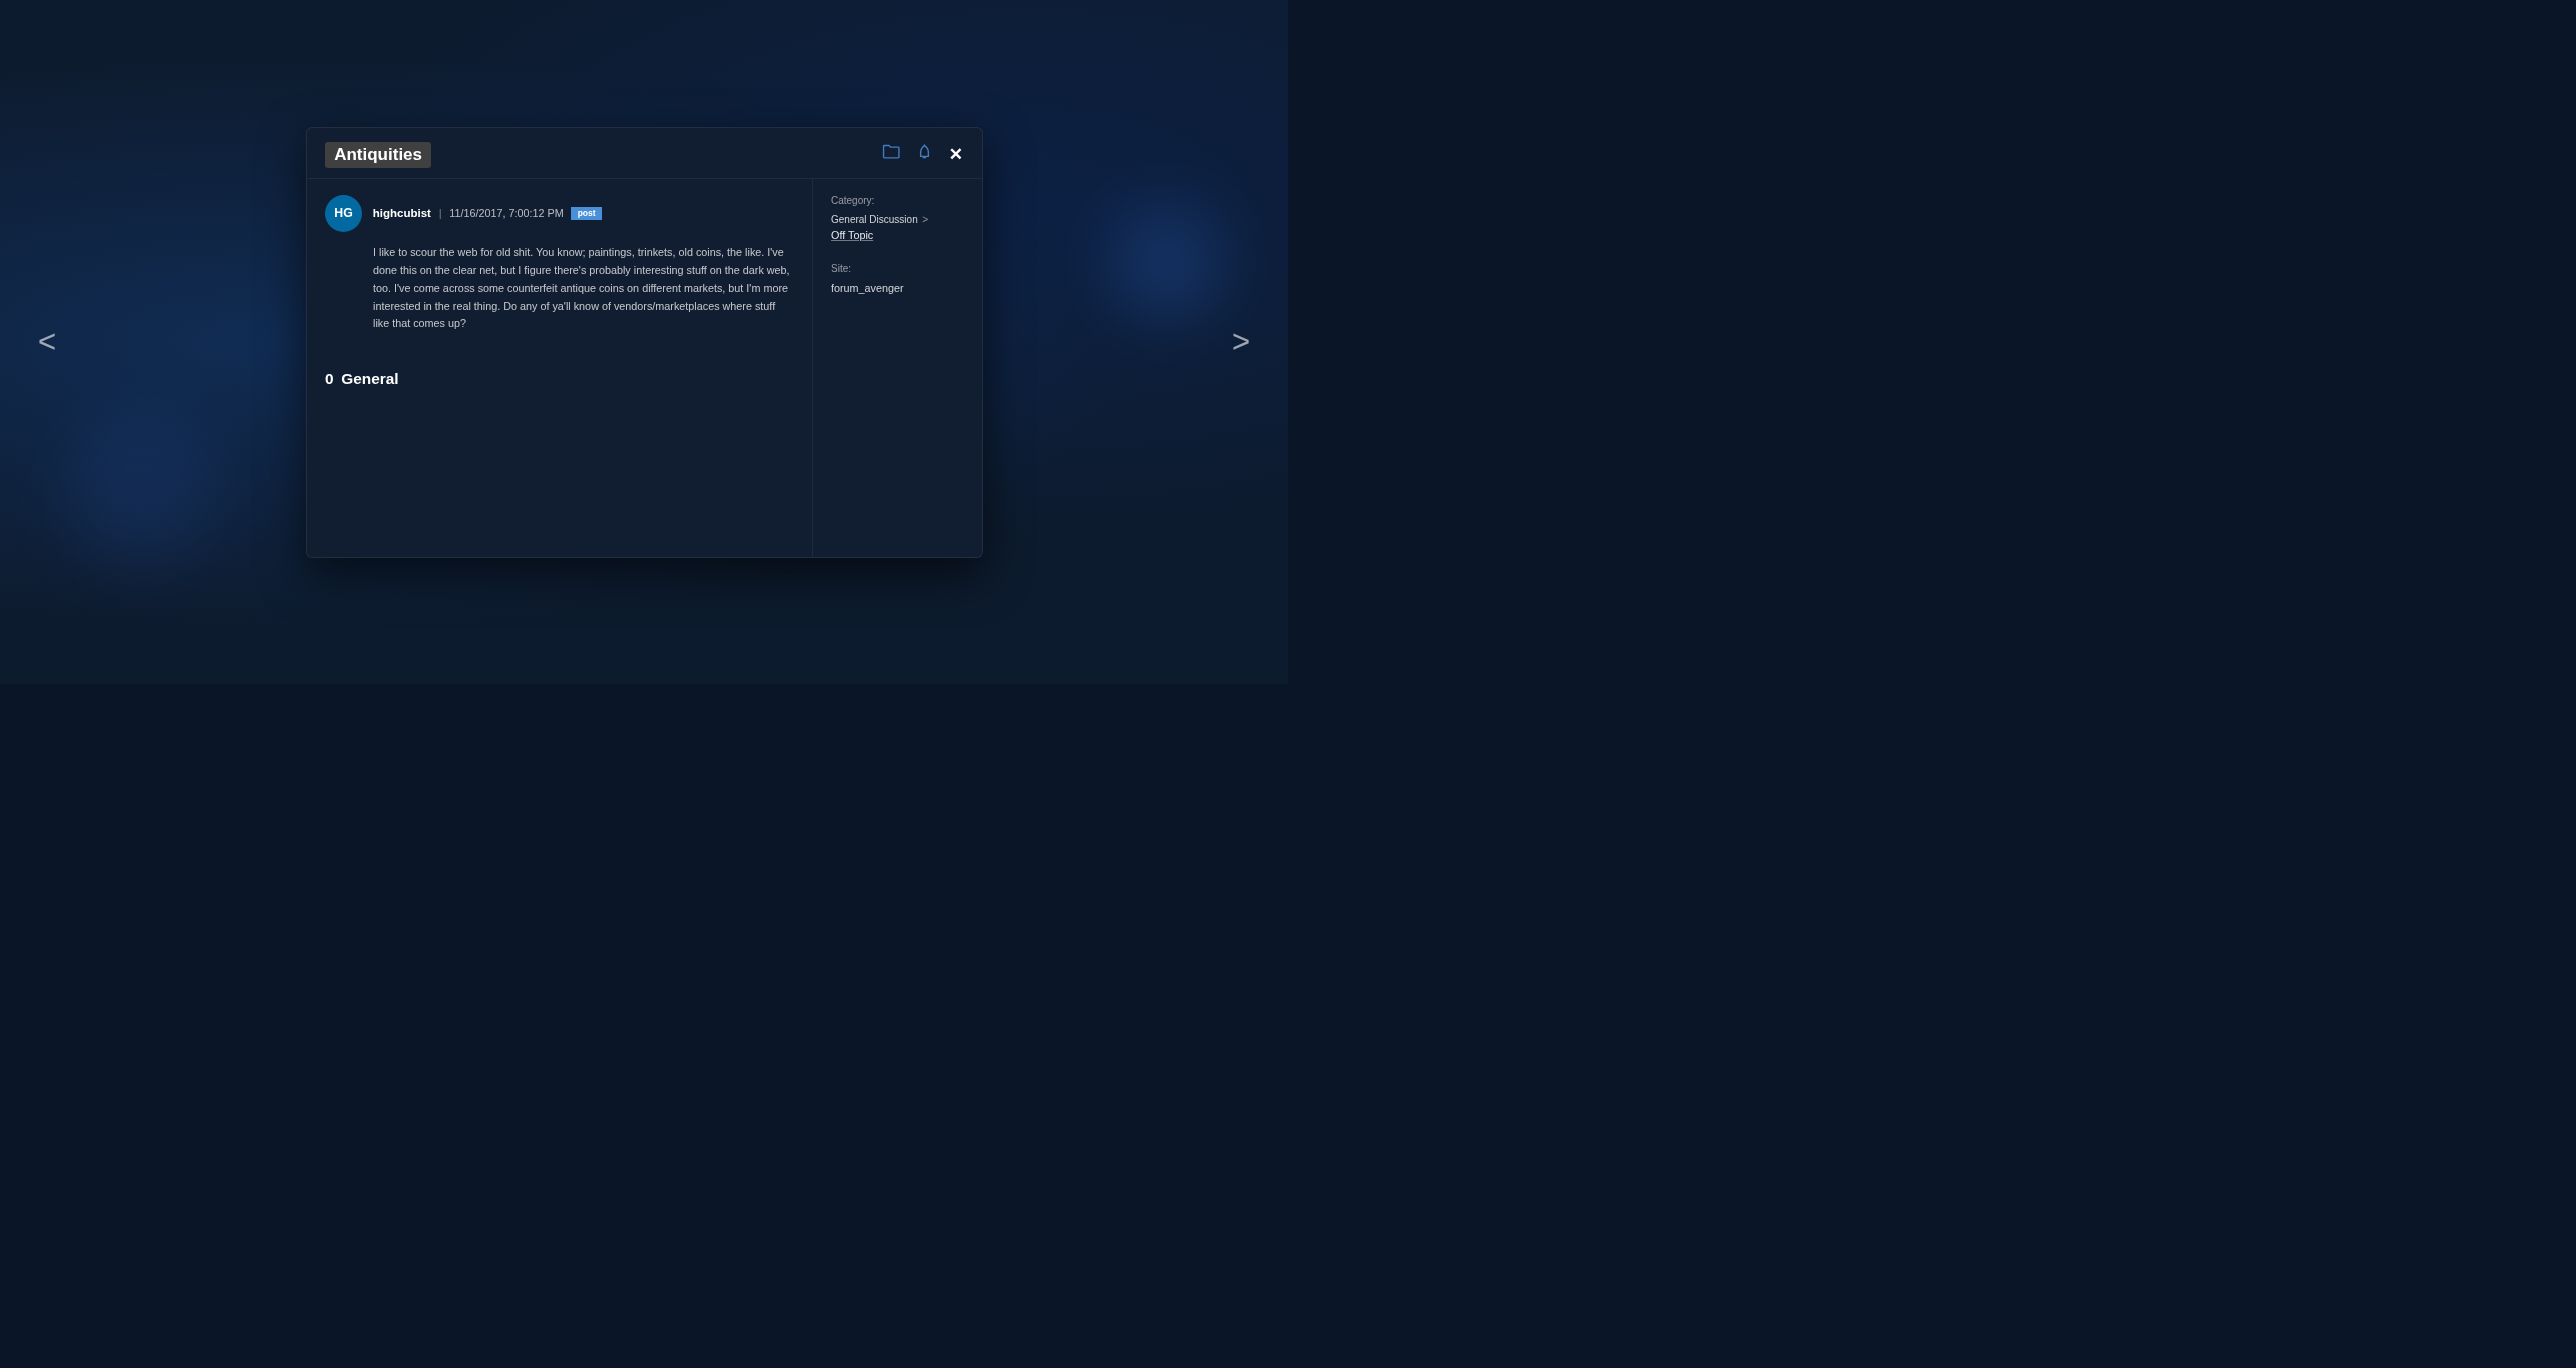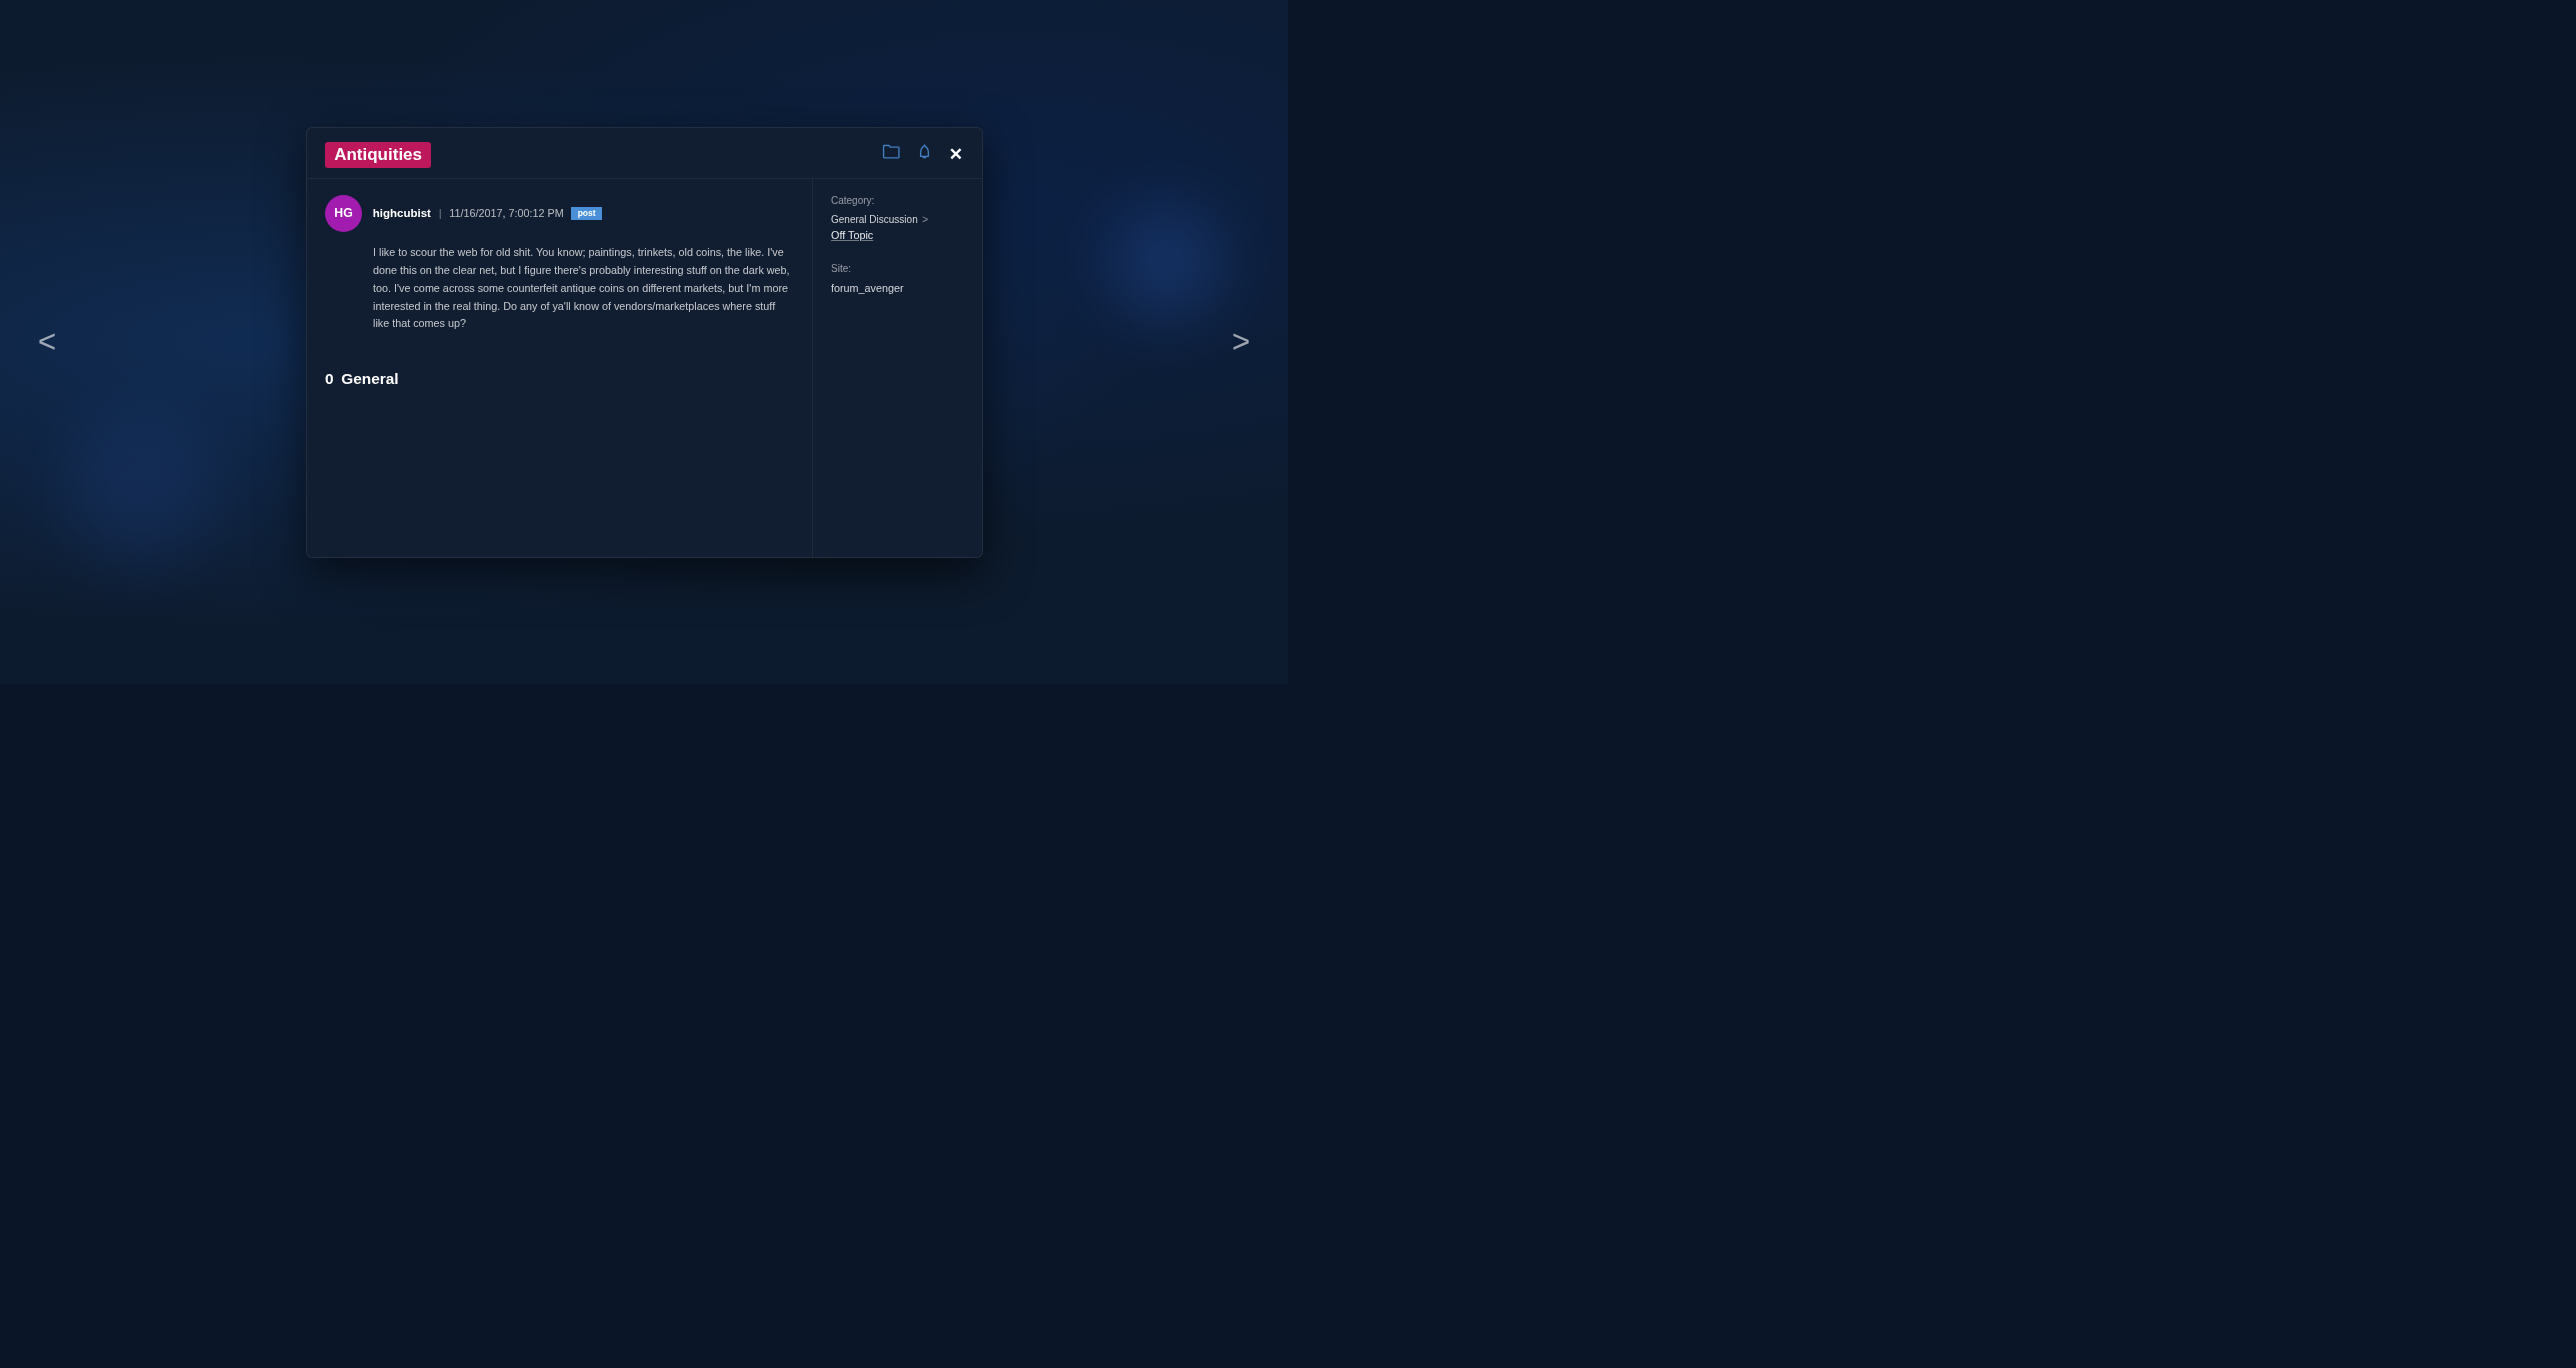--- a/index.html
+++ b/index.html
@@ -91,21 +91,21 @@
 
     .modal-header {
       display: flex;
       align-items: center;
       justify-content: space-between;
       padding: 14px 18.5px 10.8px 18.5px;
       border-bottom: 0.8px solid rgba(255,255,255,0.06);
     }
 
     .modal-title {
-      background: #be185d;
+      background: #404040;
       color: #fff;
       font-size: 17px;
       font-weight: 600;
       padding: 3.1px 9.2px;
       border-radius: 3px;
     }
 
     .modal-header-actions {
       display: flex;
       align-items: center;
@@ -147,21 +147,21 @@
       display: flex;
       align-items: center;
       gap: 10.8px;
       margin-bottom: 12.3px;
     }
 
     .avatar {
       width: 37px;
       height: 37px;
       border-radius: 50%;
-      background: #a21caf;
+      background: #0369a1;
       display: flex;
       align-items: center;
       justify-content: center;
       color: #fff;
       font-size: 12.3px;
       font-weight: 600;
       flex-shrink: 0;
     }
 
     .post-meta {

